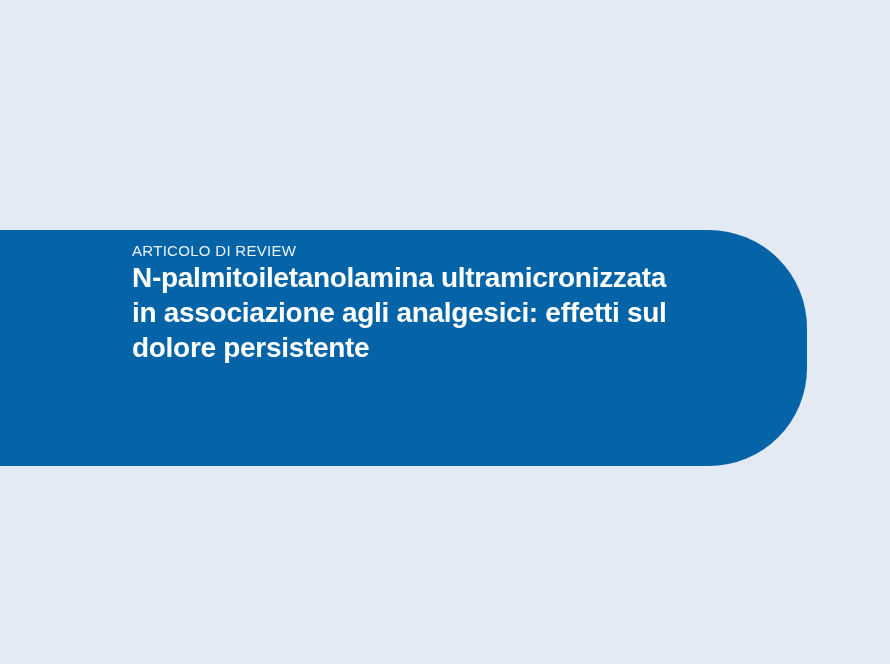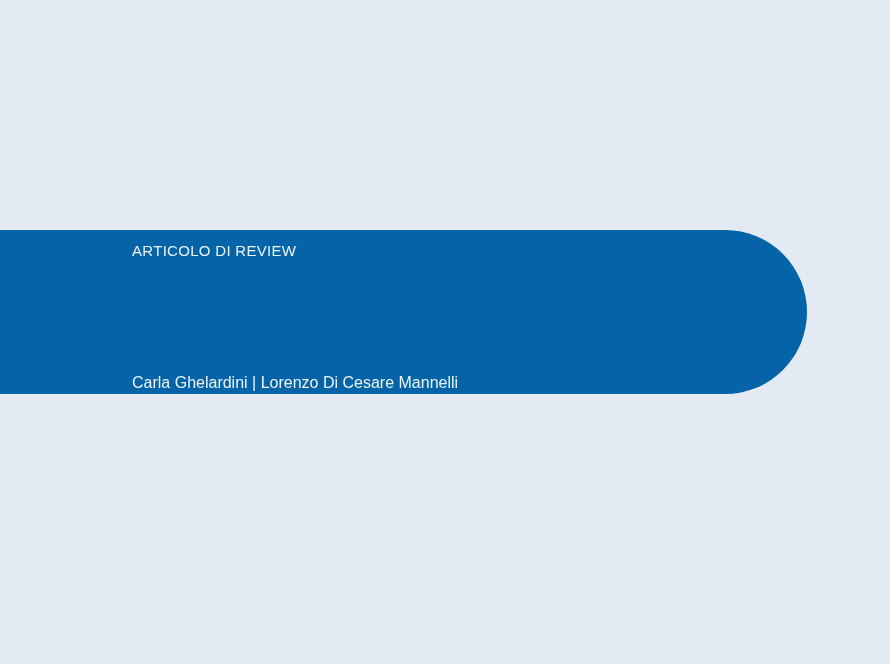--- a/index.html
+++ b/index.html
@@ -17,21 +17,21 @@
   .page {
     position: absolute;
     inset: 0;
     background: #e4eaf3;
   }
   .banner {
     position: absolute;
     top: 230px;
     left: 0;
     width: 807px;
-    height: 164px;
+    height: 236px;
     background: #0564a7;
     border-radius: 0 98px 98px 0;
   }
   .kicker {
     position: absolute;
     left: 132px;
     top: 13px;
     font-size: 15px;
     line-height: 16px;
     letter-spacing: 0.3px;
@@ -68,17 +68,21 @@
   }
 </style>
 </head>
 <body>
 
 <div class="page"></div>
 
 <div class="banner">
   <div class="kicker">ARTICOLO DI REVIEW</div>
 
+  <div class="title">
+    <span class="title-line">N-palmitoiletanolamina ultramicronizzata</span>
+    <span class="title-line">in associazione agli analgesici: effetti sul</span>
+    <span class="title-line">dolore persistente</span>
+  </div>
 
   <div class="authors">
-    <span class="authors-line">Carla Ghelardini | Lorenzo Di Cesare Mannelli</span>
   </div>
 </div>
 
 </body></html>

